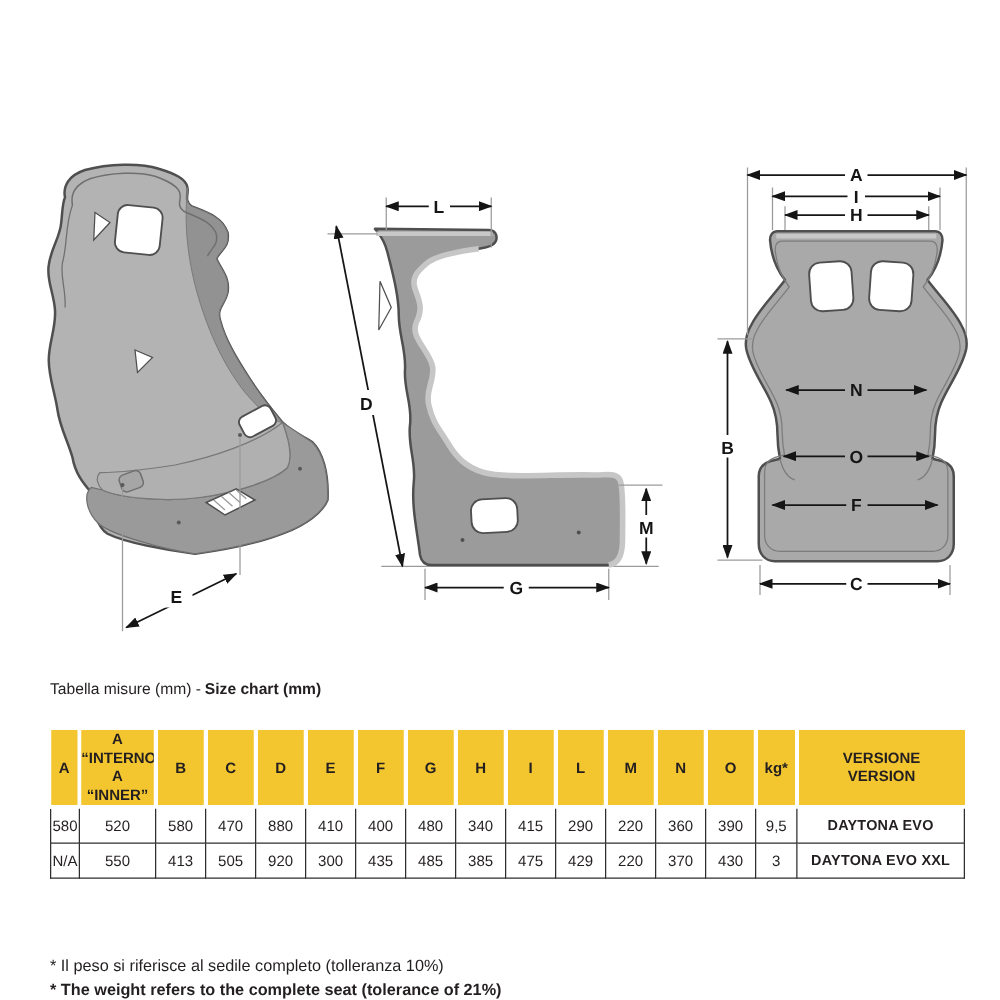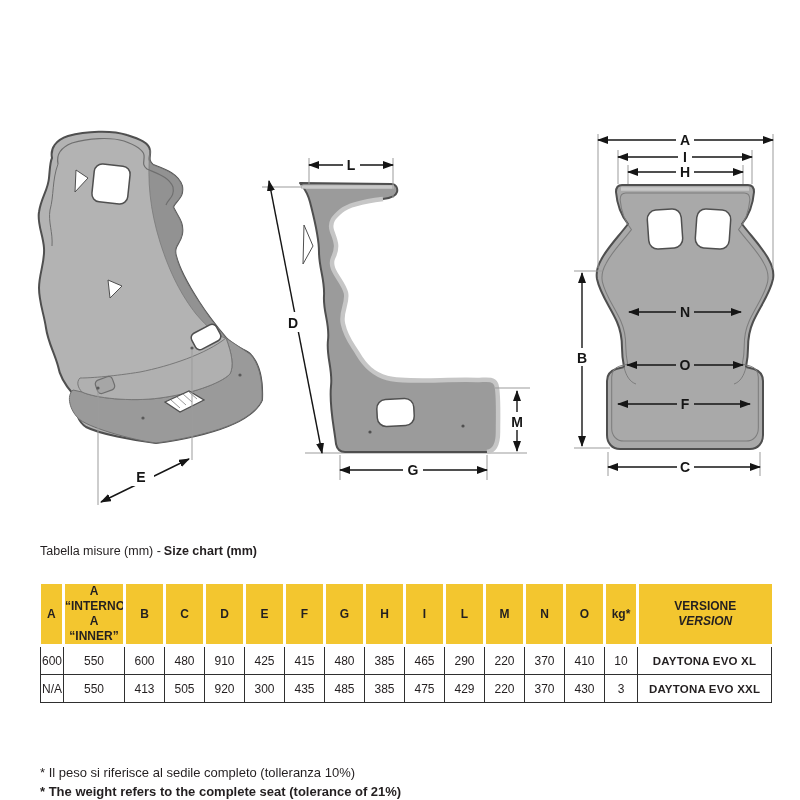--- a/index.html
+++ b/index.html
@@ -27,21 +27,21 @@
     border-right:3px solid #ffffff;border-bottom:3px solid #ffffff;
     font-size:12px;line-height:1.25;
   }
   .size-table tr.head td:last-child{border-right:none;}
   .size-table tr.body td{
     border:1.5px solid #2f2f2f;height:27px;background:#ffffff;
   }
   .size-table .two-line{font-size:11.5px;}
   .size-table .ver-cell{font-weight:bold;font-size:11.5px;letter-spacing:.2px;}
   .size-table .ver-top{font-weight:normal;}
-  .size-table .ver-bottom{font-weight:bold;font-style:italic;}
+  .size-table .ver-bottom{font-weight:bold;}
   .footnotes{position:absolute;left:40px;top:764px;font-size:13px;line-height:1.45;}
   .footnotes .fn-bold{font-weight:bold;}
 </style>
 </head>
 <body>
 
 <div class="stage">
 
   <svg class="drawing svg-persp" width="255" height="415" viewBox="0 0 255 415">
     <defs>
@@ -269,36 +269,36 @@
       <td>M</td>
       <td>N</td>
       <td>O</td>
       <td>kg*</td>
       <td class="two-line">
         <div class="ver-top" style="font-weight:bold">VERSIONE</div>
         <div class="ver-bottom">VERSION</div>
       </td>
     </tr>
     <tr class="body">
-      <td>600</td>
-      <td>550</td>
-      <td>600</td>
+      <td>580</td>
+      <td>520</td>
+      <td>580</td>
+      <td>470</td>
+      <td>880</td>
+      <td>410</td>
+      <td>400</td>
       <td>480</td>
-      <td>910</td>
-      <td>425</td>
+      <td>340</td>
       <td>415</td>
-      <td>480</td>
-      <td>385</td>
-      <td>465</td>
       <td>290</td>
       <td>220</td>
-      <td>370</td>
-      <td>410</td>
-      <td>10</td>
-      <td class="ver-cell">DAYTONA EVO XL</td>
+      <td>360</td>
+      <td>390</td>
+      <td>9,5</td>
+      <td class="ver-cell">DAYTONA EVO</td>
     </tr>
     <tr class="body">
       <td>N/A</td>
       <td>550</td>
       <td>413</td>
       <td>505</td>
       <td>920</td>
       <td>300</td>
       <td>435</td>
       <td>485</td>

